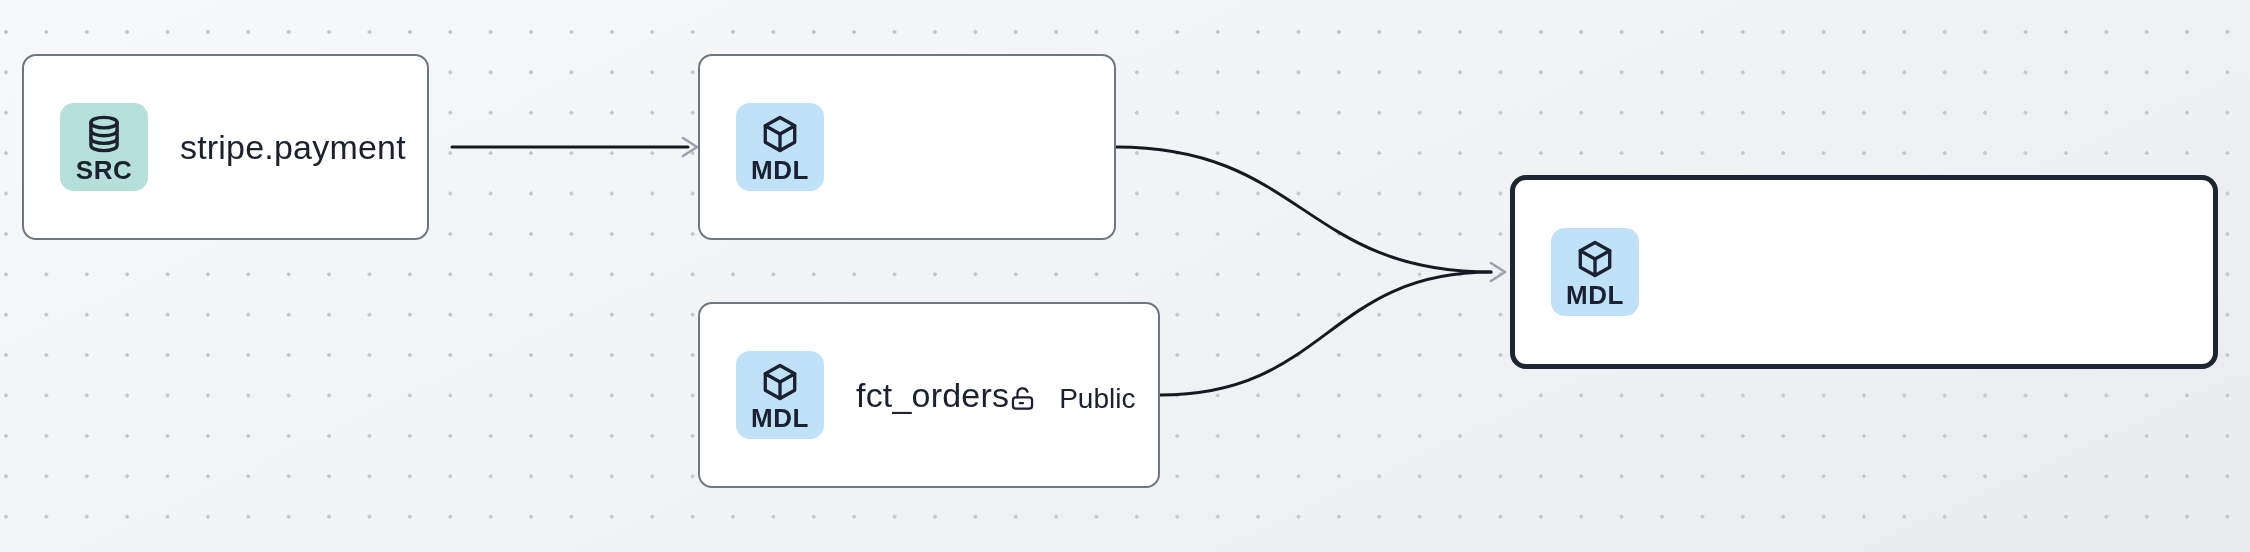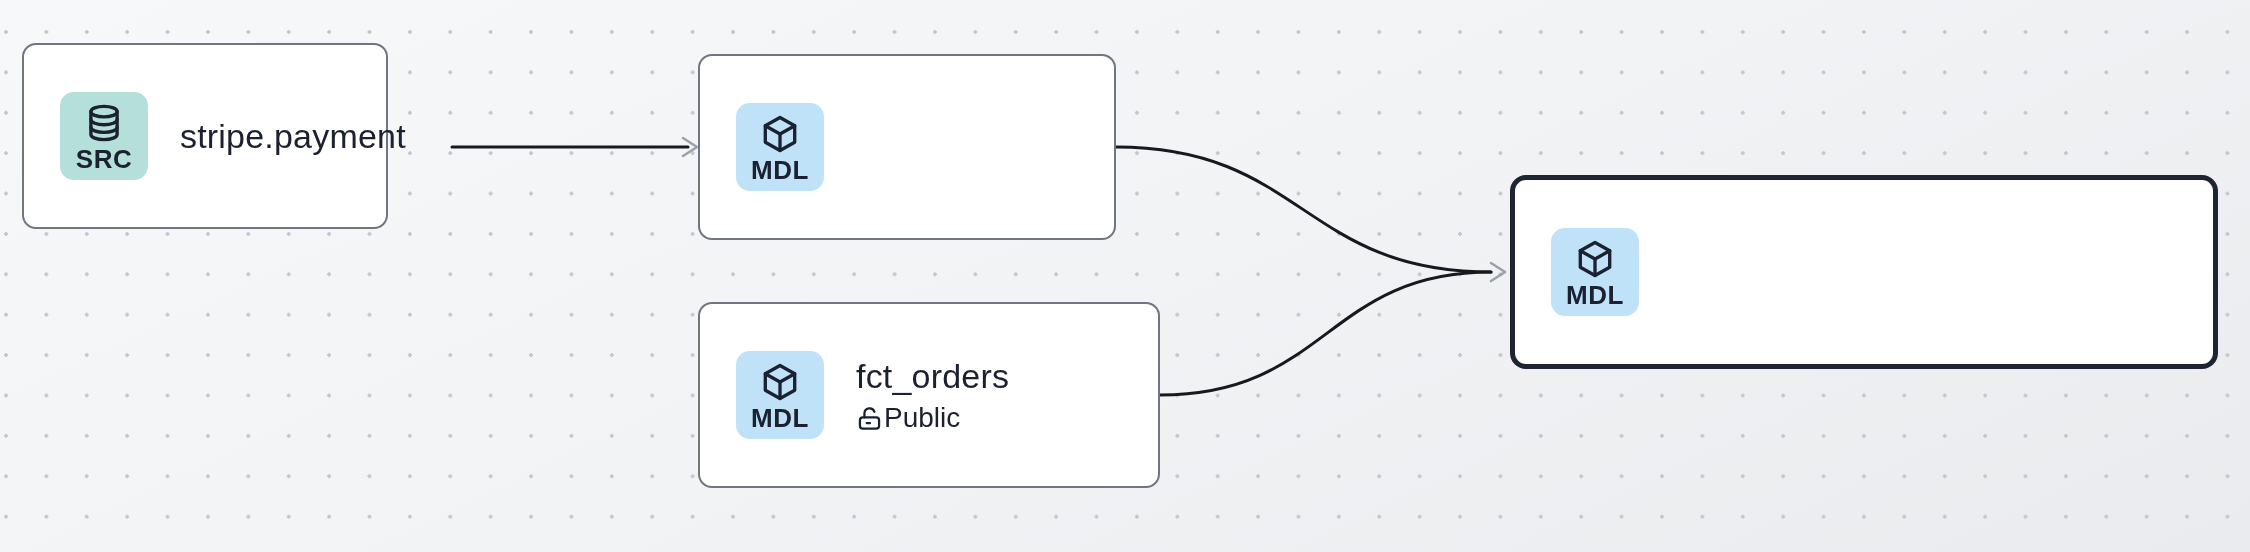--- a/index.html
+++ b/index.html
@@ -70,27 +70,27 @@
   .title {
     margin-left: 32px;
     font-size: 34px;
     color: #1b2130;
     white-space: nowrap;
     letter-spacing: 0.2px;
   }
   .text-col {
     margin-left: 32px;
     display: flex;
-    flex-direction: column;
+    flex-direction: row;
   }
   .text-col .title { margin-left: 0; }
   .access-row {
     display: flex;
     align-items: center;
-    gap: 1px;
+    gap: 23px;
     margin-top: 7px;
     color: #1b2130;
   }
   .access-label {
     font-size: 28px;
     line-height: 30px;
   }
 </style>
 </head>
 <body>
@@ -98,21 +98,21 @@
 <div class="canvas">
 
   <svg class="edges-layer" viewBox="0 0 2250 552">
     <path class="edge-path" d="M 452 147 L 688 147" stroke="#161a20"></path>
     <path class="arrowhead" d="M 683 138 L 697 147 L 683 156" stroke="#9aa1ac"></path>
     <path class="edge-path" d="M 1116 147 C 1303 147, 1303 272, 1491 272" stroke="#161a20"></path>
     <path class="edge-path" d="M 1160 395 C 1327 395, 1327 272, 1491 272" stroke="#161a20"></path>
     <path class="arrowhead" d="M 1491 263 L 1505 272 L 1491 281" stroke="#9aa1ac"></path>
   </svg>
 
-  <div class="node" style="left:22px; top:43px; width:366px; height:186px">
+  <div class="node" style="left:22px; top:54px; width:407px; height:186px">
     <div class="chip" style="background: rgb(181, 224, 218);">
       <svg width="42" height="42" viewBox="0 0 24 24" fill="none" stroke="#1b2130" stroke-width="1.9" stroke-linecap="round" stroke-linejoin="round">
         <ellipse cx="12" cy="5.5" rx="7.5" ry="3"></ellipse>
         <path d="M 4.5 5.5 V 18.5 A 7.5 3 0 0 0 19.5 18.5 V 5.5"></path>
         <path d="M 4.5 10 A 7.5 3 0 0 0 19.5 10"></path>
         <path d="M 4.5 14.4 A 7.5 3 0 0 0 19.5 14.4"></path>
       </svg>
       <span class="chip-label">SRC</span>
     </div>
     <div class="title">stripe.payment</div>

